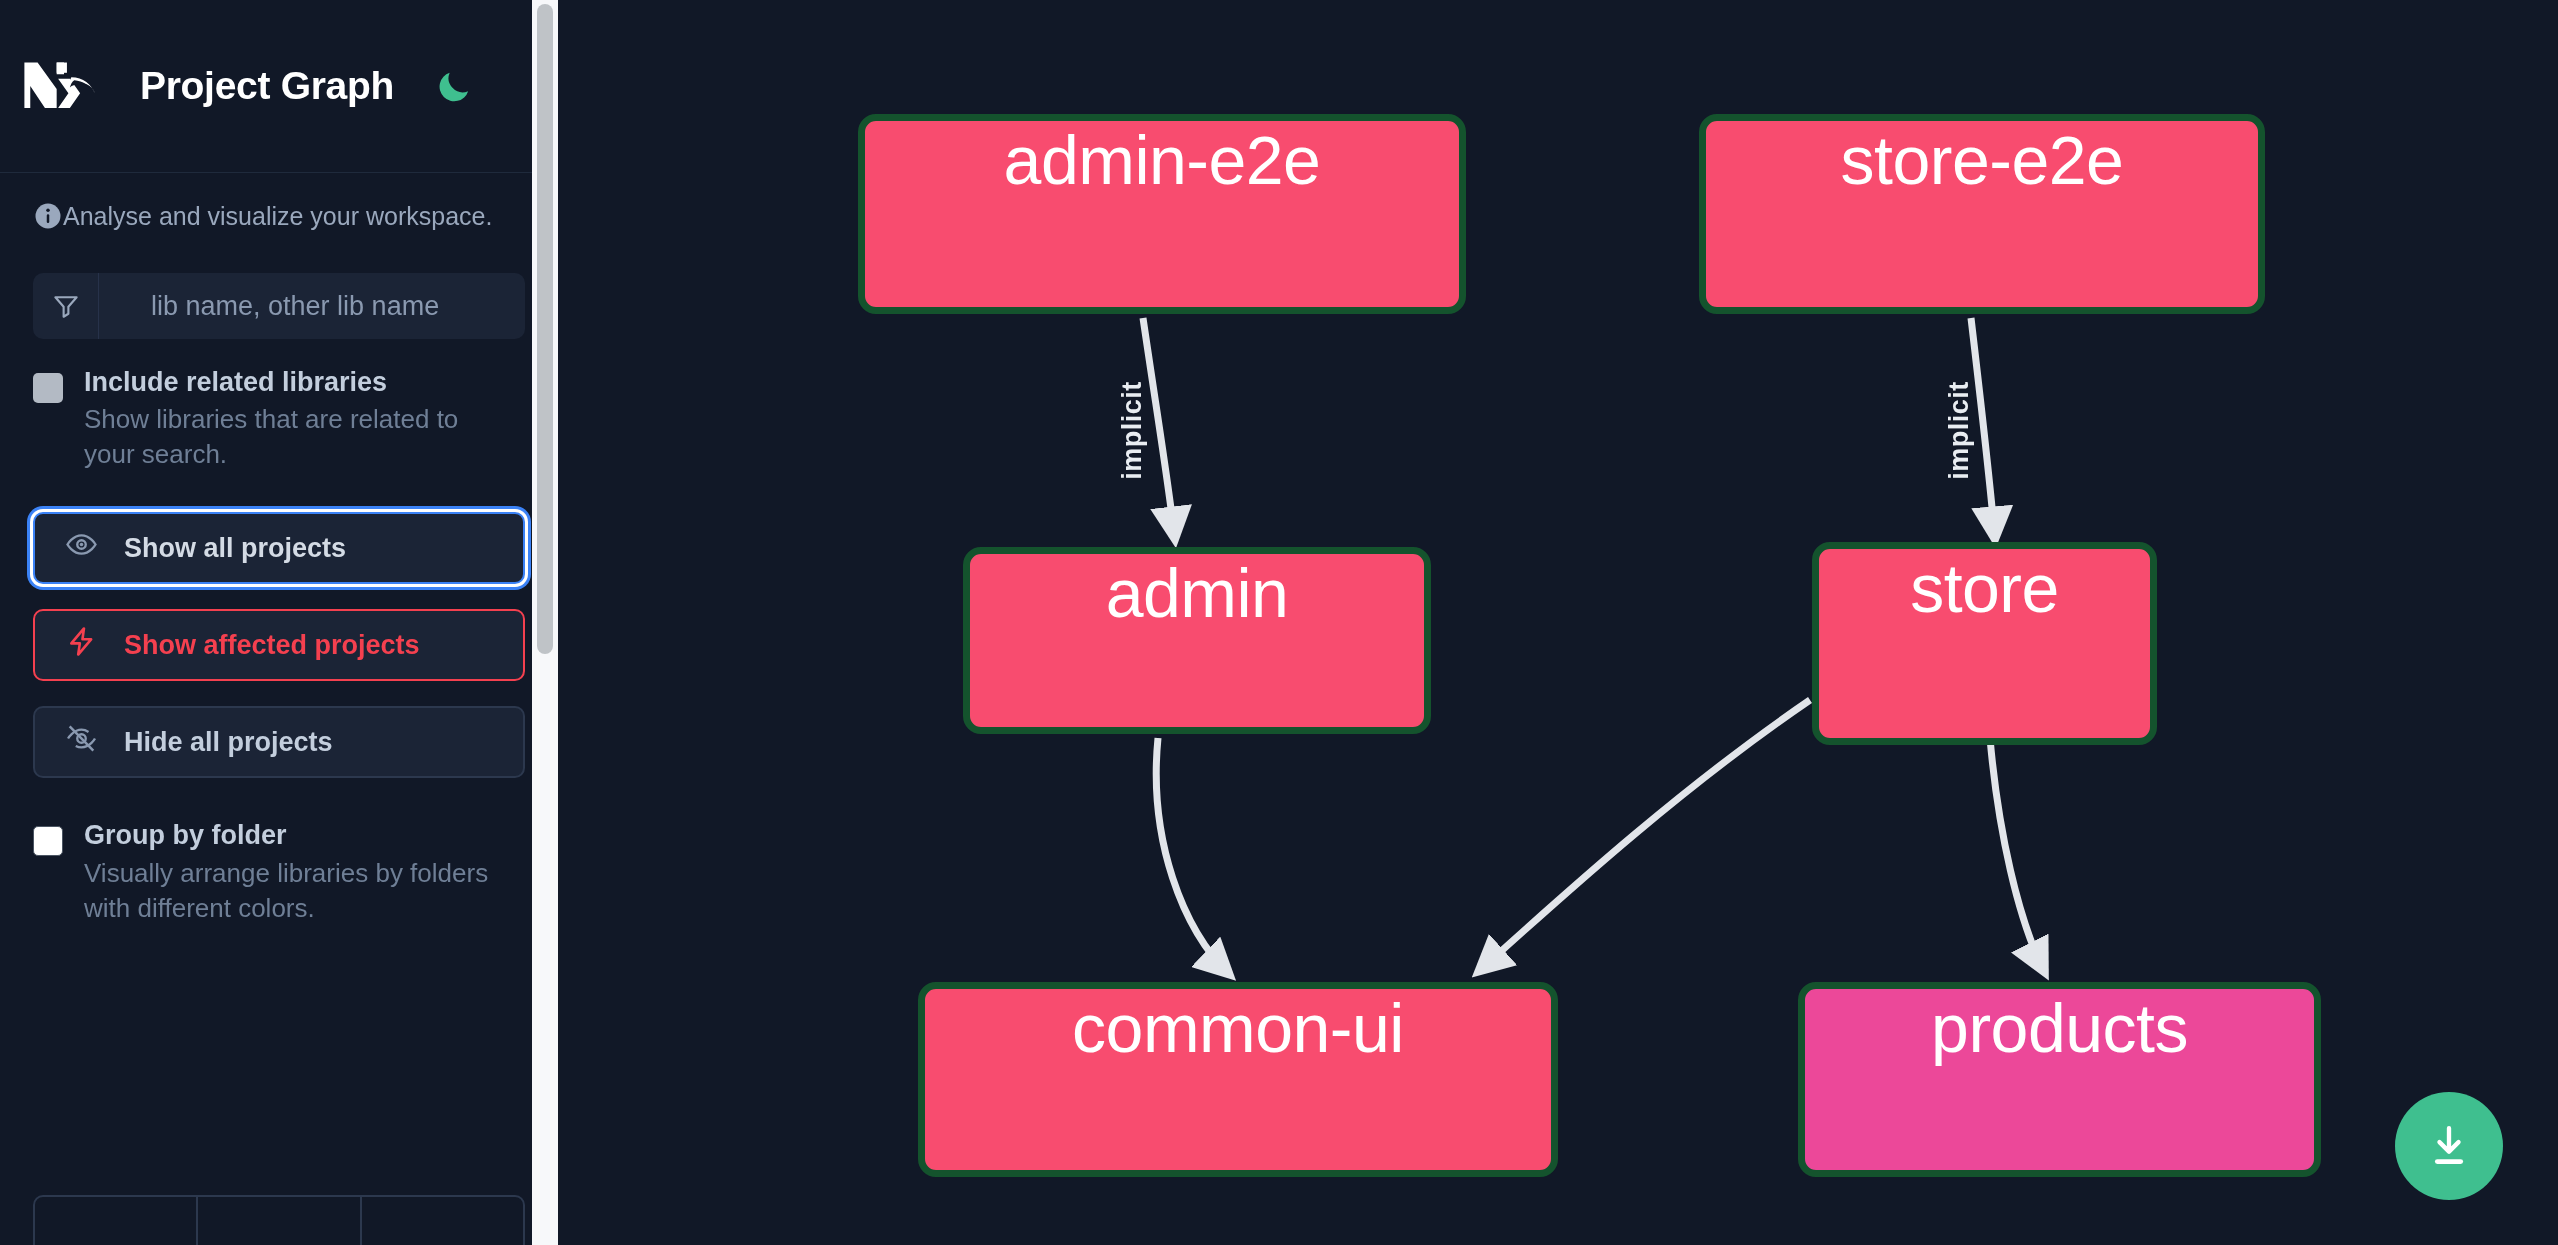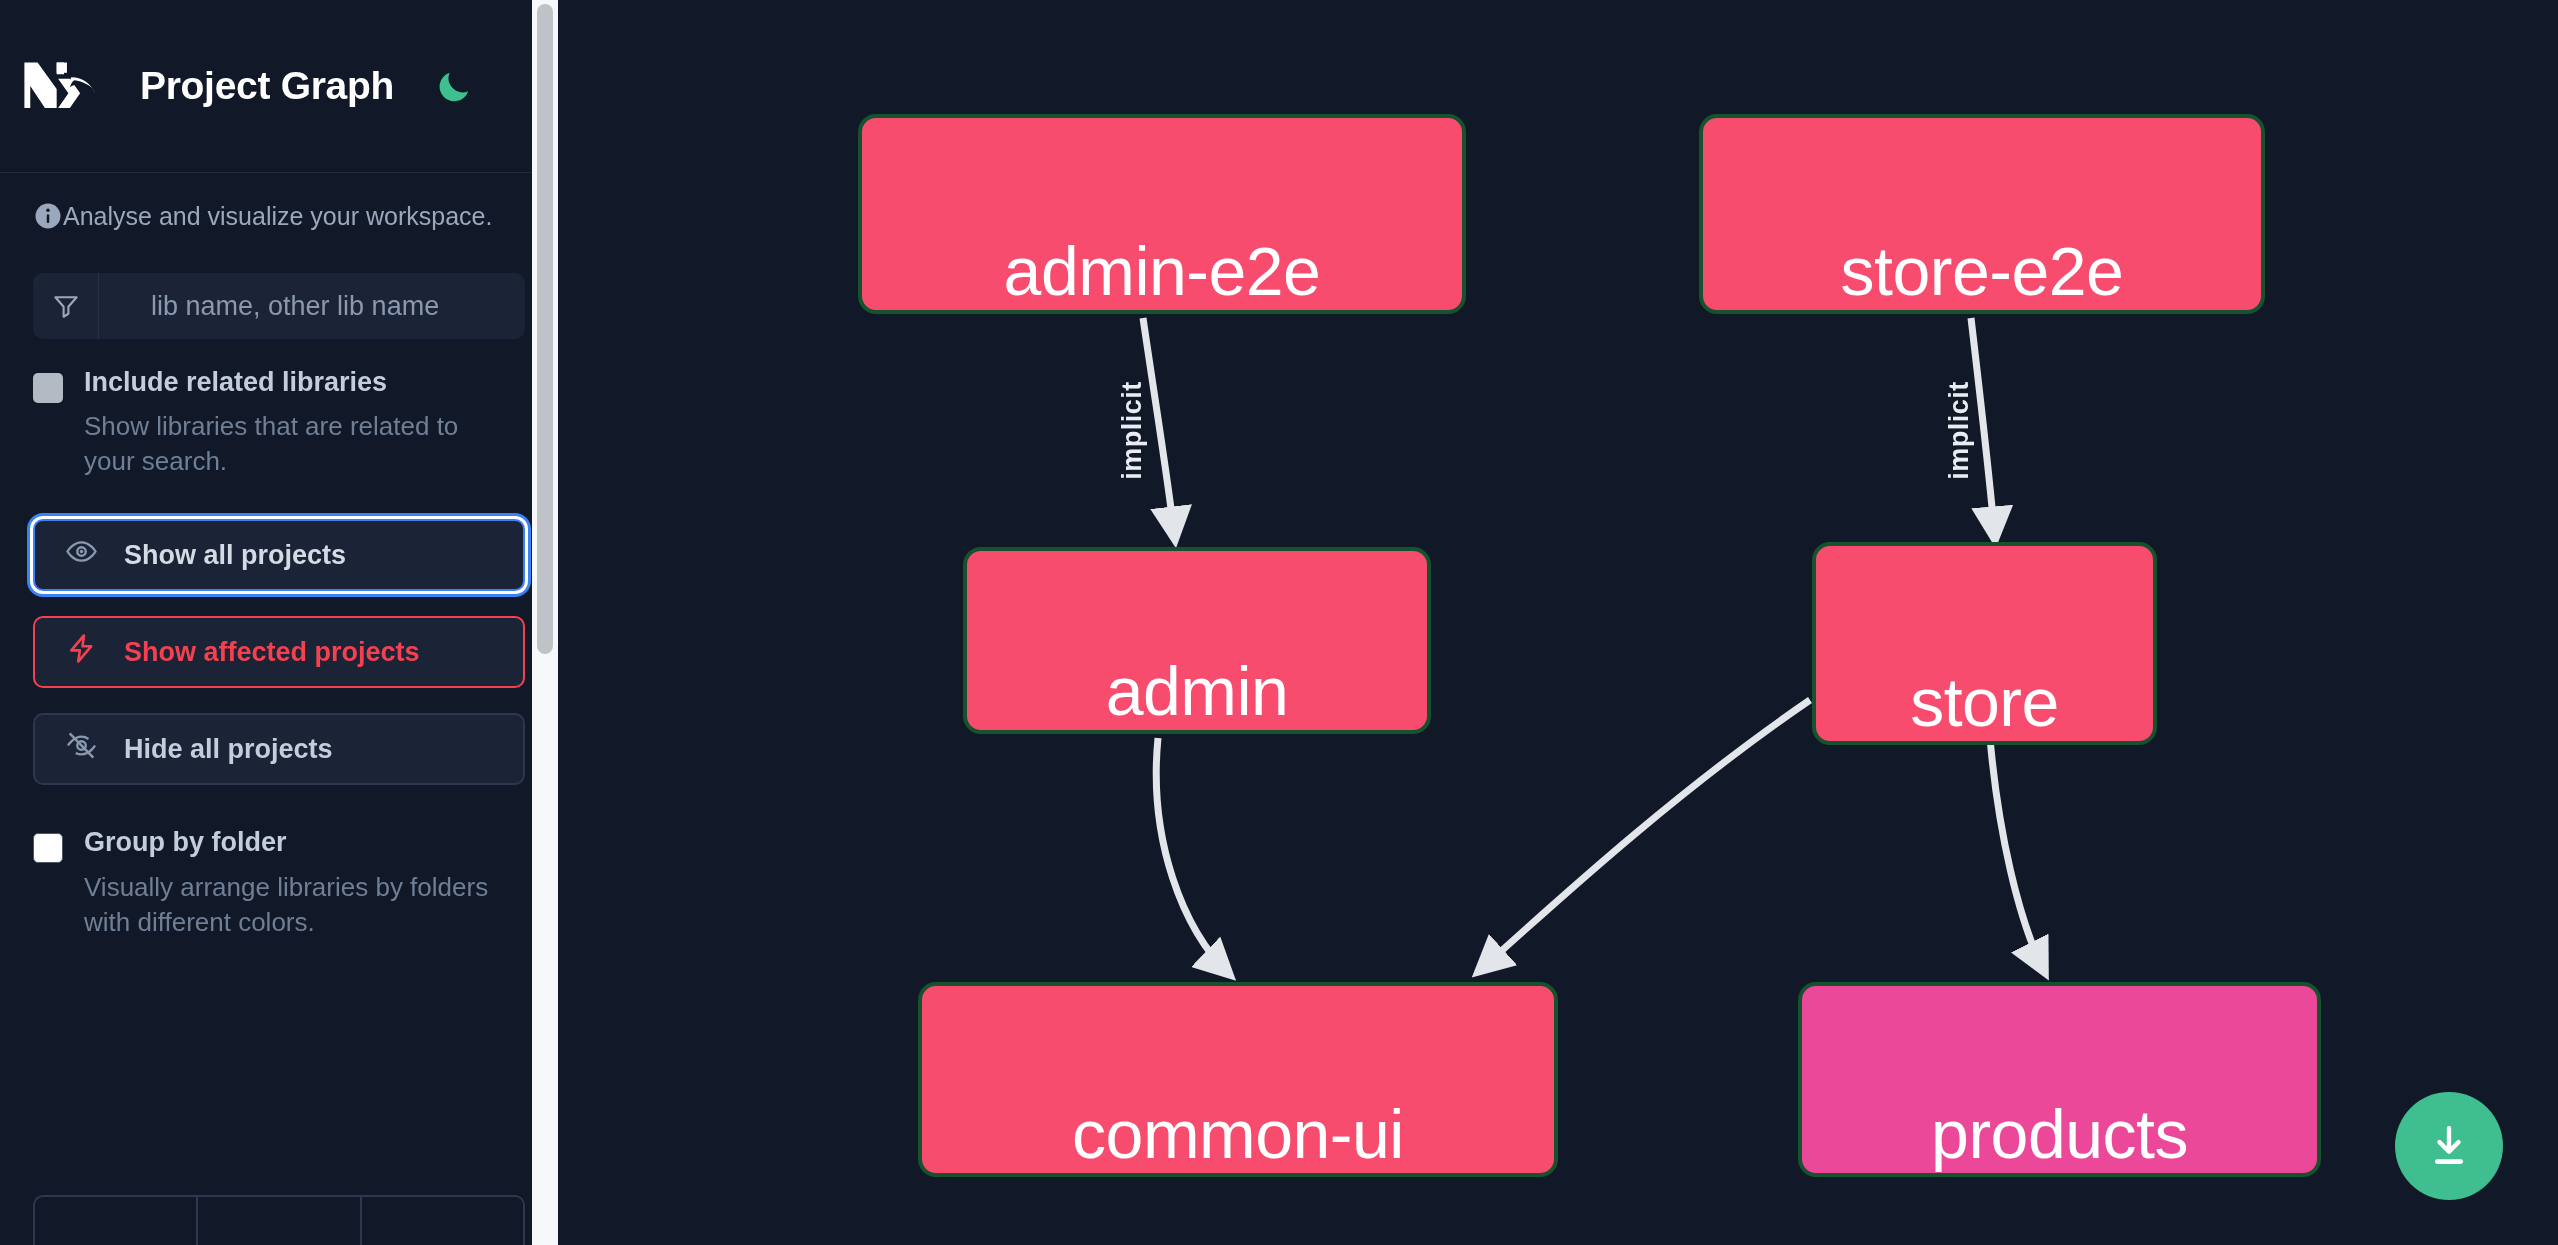--- a/index.html
+++ b/index.html
@@ -81,21 +81,21 @@
     border-radius: 5px; margin-top: 6px;
     display: flex; align-items: center; justify-content: center;
     cursor: pointer;
   }
   .cbox.grey  { background: #b3bac4; }
   .cbox.white { background: #ffffff; border: 1px solid #4b5563; }
   .cbox.green { background: #3fbf8f; }
   .cbox svg { display: block; }
   .check-texts { flex: 1 1 auto; }
   .check-label { font-size: 27px; font-weight: 700; color: #c3cedd; line-height: 1.12; }
-  .check-desc  { font-size: 26px; color: #6f7f96; line-height: 1.35; margin-top: 12px; max-width: 430px; }
+  .check-desc  { font-size: 26px; color: #6f7f96; line-height: 1.35; margin-top: 5px; max-width: 430px; }
 
   
   .btns { padding: 0 33px; margin-top: 40px; }
   .btn {
     position: relative;
     display: flex; align-items: center; gap: 26px;
     height: 72px;
     padding: 0 30px;
     border-radius: 10px;
     background: #1b2436;
@@ -142,23 +142,23 @@
     position: relative;
     flex: 1 1 auto;
     height: 1245px;
     background: #111827;
     overflow: hidden;
   }
   .graph-svg { position: absolute; inset: 0; width: 100%; height: 100%; }
 
   .node {
     position: absolute;
-    border: 4px solid #14532d;
+    border: 7px solid #14532d;
     border-radius: 18px;
-    display: flex; align-items: flex-end; justify-content: center;
+    display: flex; align-items: flex-start; justify-content: center;
     color: #ffffff;
     font-size: 68px;
     letter-spacing: -0.5px;
     cursor: pointer;
     white-space: nowrap;
   }
   .node.pink { background: #f84c6f; }
   .node.grey { background: #ec4899; }
 
   .edge-label {

